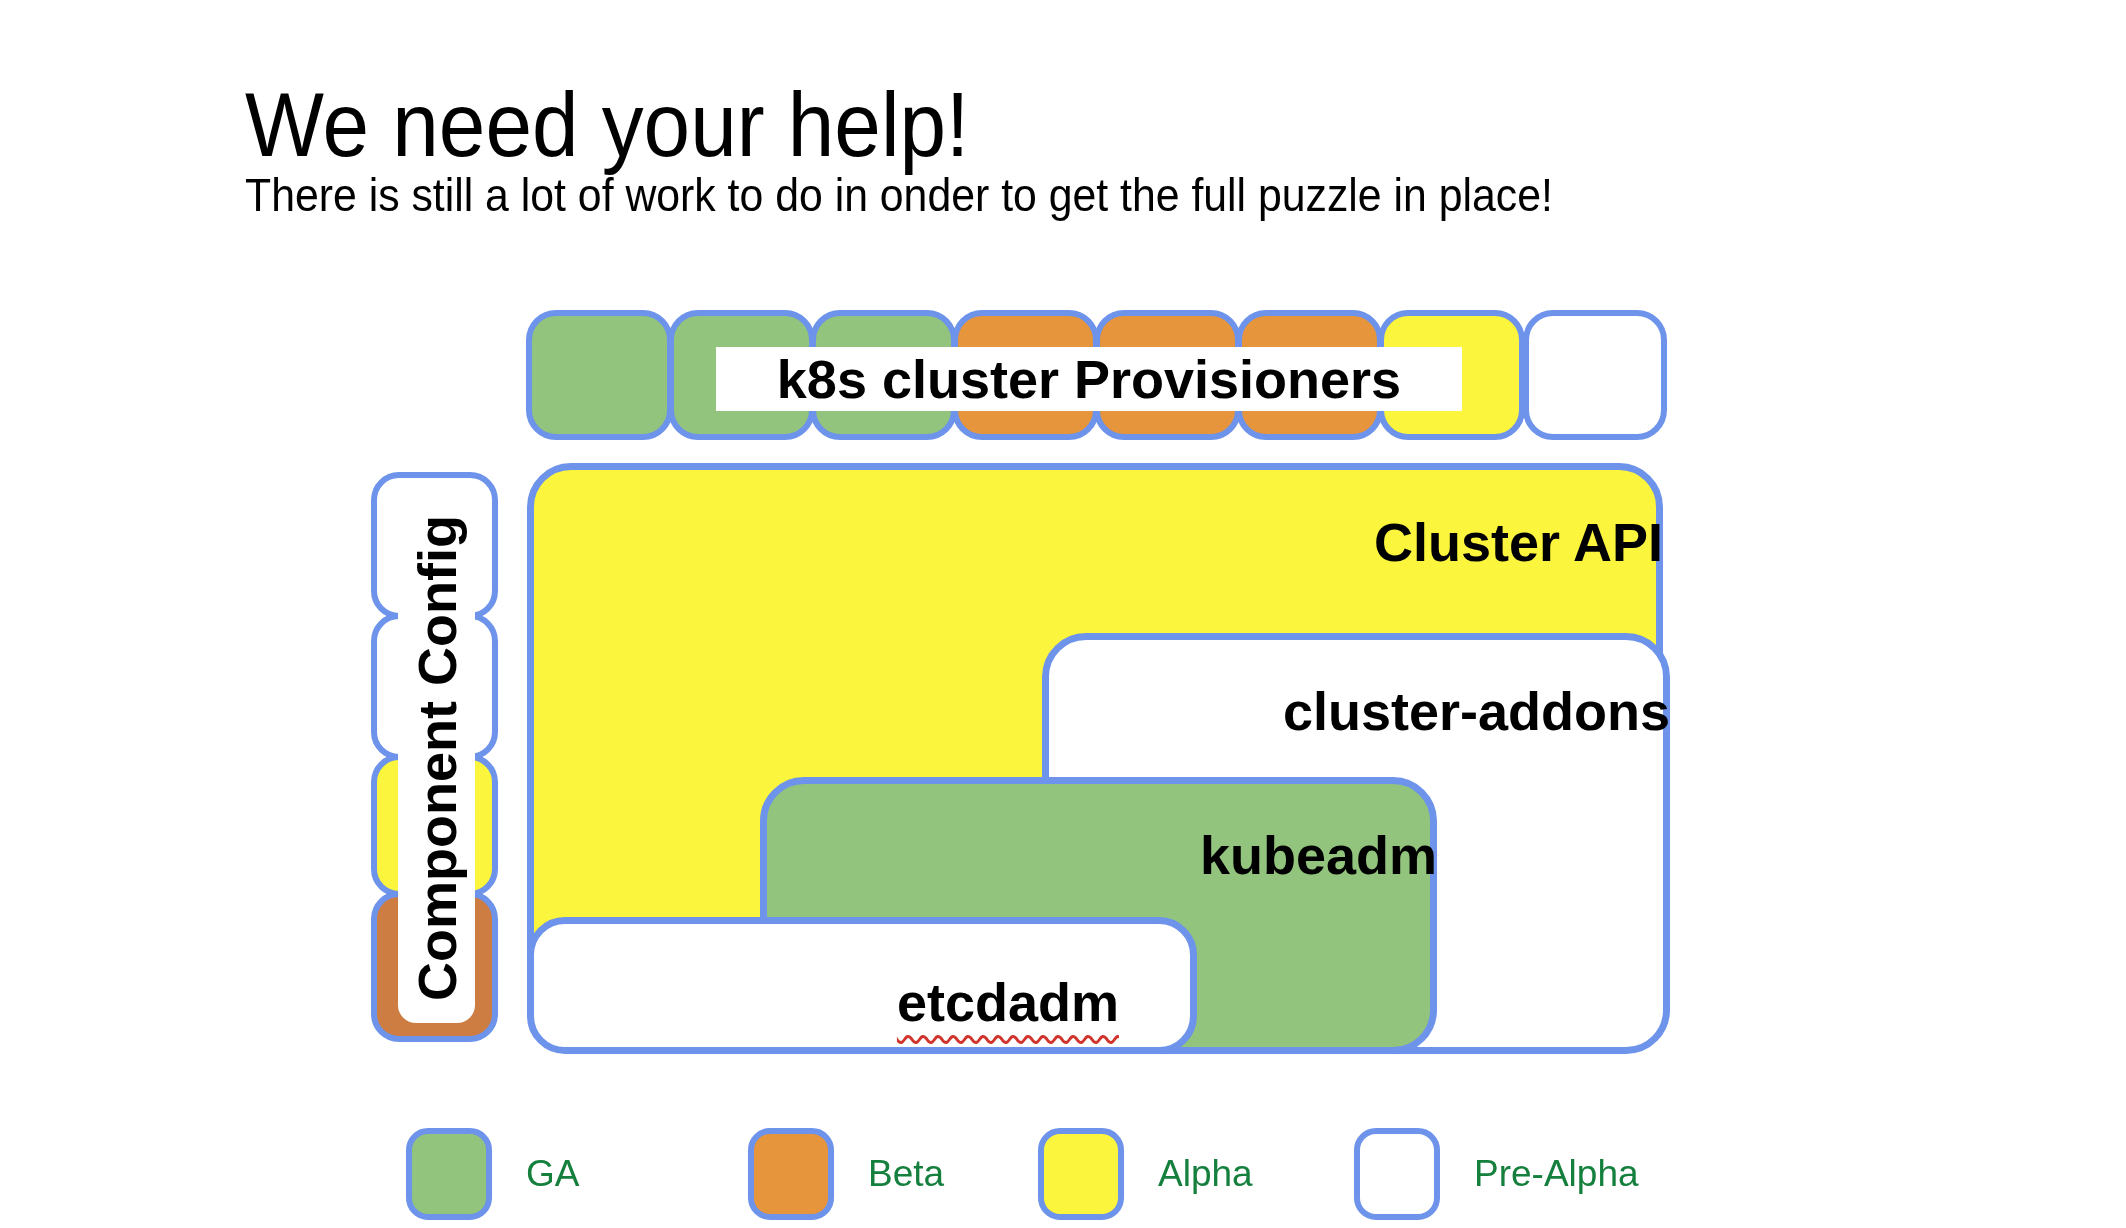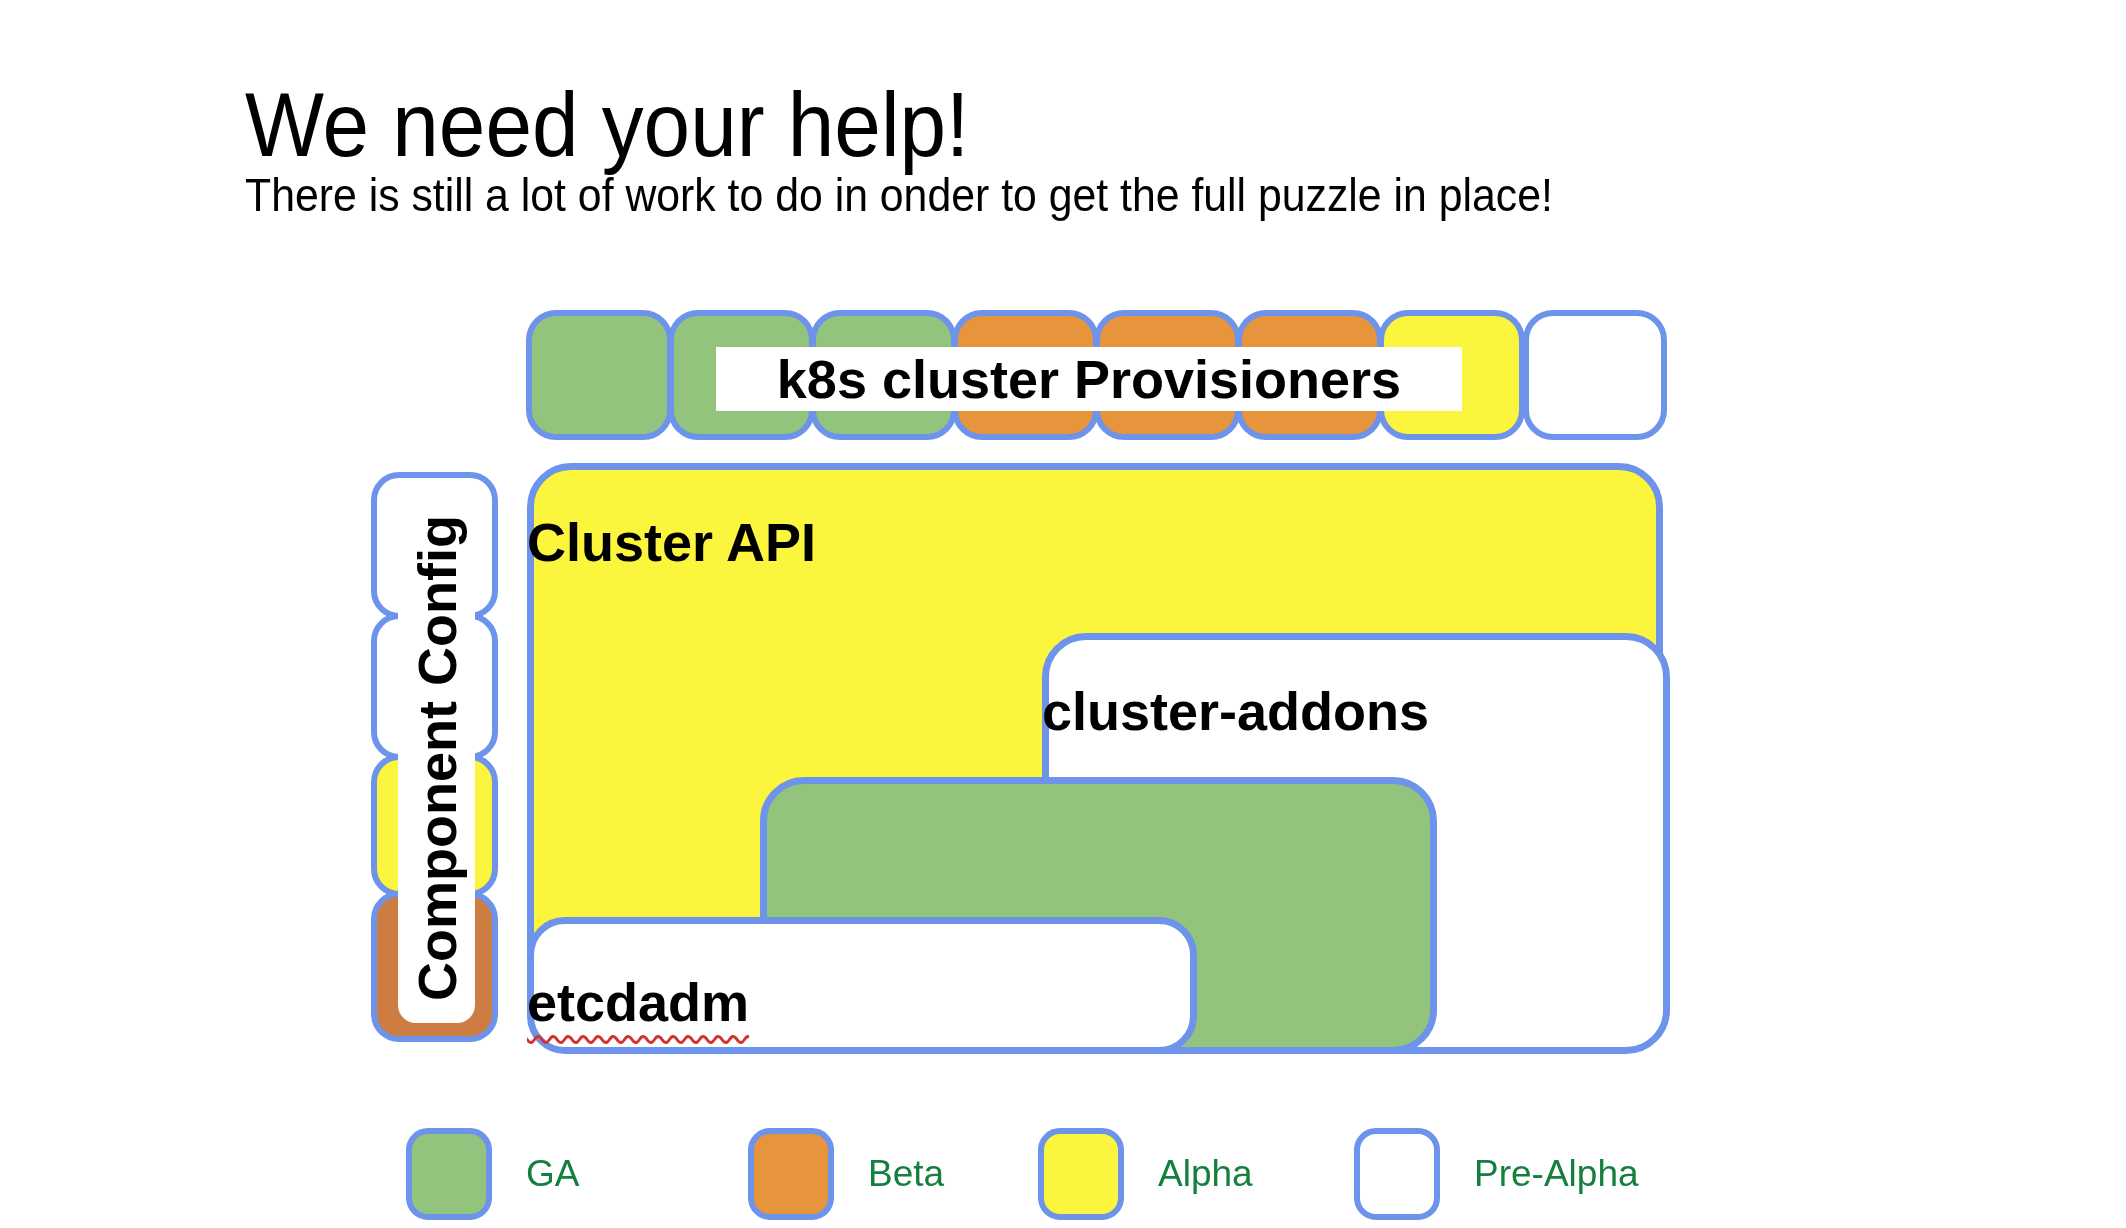--- a/index.html
+++ b/index.html
@@ -27,21 +27,21 @@
   .box {
     position:absolute; box-sizing:border-box;
     border:7px solid var(--blue); border-radius:44px;
   }
   .box-cluster-api    { left:527px;  top:463px; width:1136px; height:591px; z-index:1; }
   .box-cluster-addons { left:1042px; top:633px; width:628px;  height:421px; z-index:2; }
   .box-kubeadm        { left:760px;  top:777px; width:677px;  height:277px; z-index:3; }
   .box-etcdadm        { left:527px;  top:917px; width:670px;  height:137px; z-index:4; border-radius:38px; }
 
   .blabel {
-    position:absolute; z-index:9; text-align:left;
+    position:absolute; z-index:9; text-align:right;
     font-weight:bold; font-size:54px; line-height:1.0; white-space:nowrap;
   }
   .lbl-cluster-api    { left:527px;  top:515px; width:1136px; }
   .lbl-cluster-addons { left:1042px; top:684px; width:628px; }
   .lbl-kubeadm        { left:760px;  top:828px; width:677px; }
   .lbl-etcdadm        { left:527px;  top:975px; width:592px; }
   .misspelled {
     text-decoration-line:underline;
     text-decoration-style:wavy;
     text-decoration-color:var(--squiggle);
@@ -113,20 +113,21 @@
     <span class="cc-text">Component Config</span>
   </div>
 
   <div class="box box-cluster-api" style="background: rgb(251, 245, 61);"></div>
   <div class="box box-cluster-addons" style="background: rgb(255, 255, 255);"></div>
   <div class="box box-kubeadm" style="background: rgb(147, 196, 125);"></div>
   <div class="box box-etcdadm" style="background: rgb(255, 255, 255);"></div>
 
   <div class="blabel lbl-cluster-api"><span>Cluster API</span></div>
   <div class="blabel lbl-cluster-addons"><span>cluster-addons</span></div>
+  <div class="blabel lbl-kubeadm"><span>kubeadm</span></div>
   <div class="blabel lbl-etcdadm"><span class="misspelled">etcdadm</span></div>
 
   <div class="legend-item legend-item-ga">
     <div class="legend-swatch" id="sw-0" style="background: rgb(147, 196, 125);"></div>
     <span class="legend-label">GA</span>
   </div>
   <div class="legend-item legend-item-beta">
     <div class="legend-swatch" id="sw-1" style="background: rgb(230, 149, 60);"></div>
     <span class="legend-label">Beta</span>
   </div>

